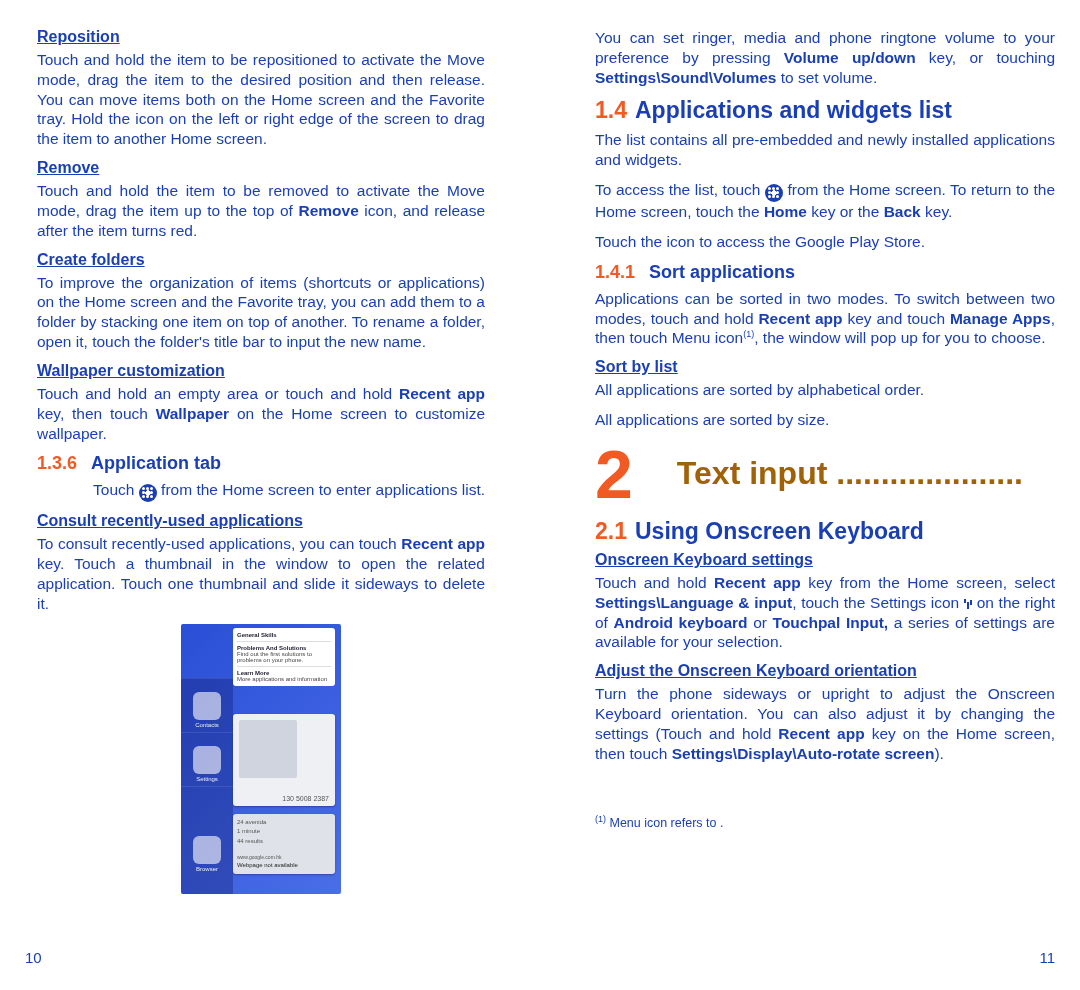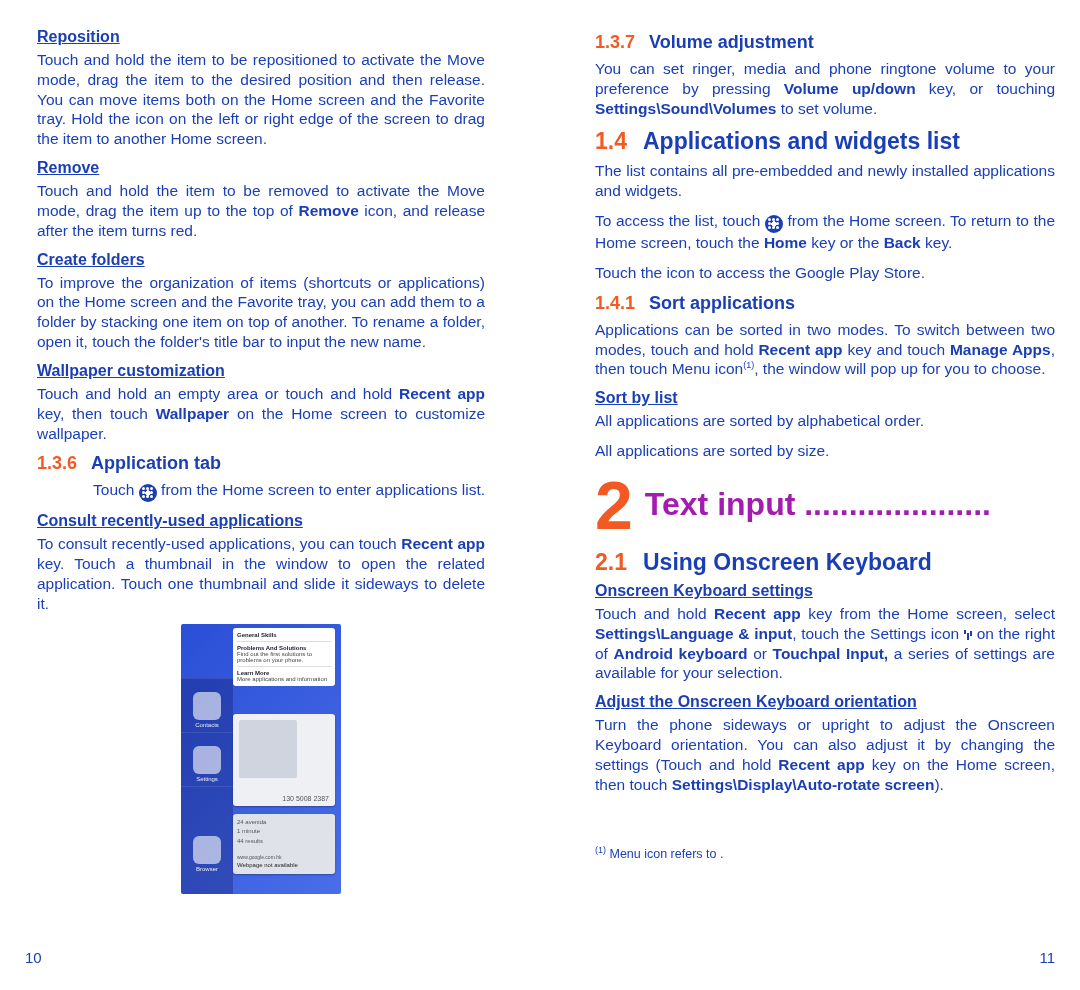--- a/index.html
+++ b/index.html
@@ -38,21 +38,21 @@
     gap: 14px;
     align-items: baseline;
     font-weight: 700;
     font-size: 18px;
     margin-bottom: 6px;
     margin-top: 4px;
   }
   .h3 .num { color: #f15a22; }
   .h2 {
     display: flex;
-    gap: 16px;
+    gap: 8px;
     align-items: center;
     font-weight: 700;
     font-size: 23px;
     margin-bottom: 6px;
     margin-top: 10px;
   }
   .h2 .num { color: #f15a22; }
   .h1 {
     display: flex;
     gap: 12px;
@@ -60,26 +60,27 @@
     margin-top: 10px;
     margin-bottom: 6px;
   }
   .h1 .num {
     color: #f15a22;
     font-size: 68px;
     font-weight: 700;
     line-height: 1;
   }
   .h1 .htxt {
-    color: #a21caf;
+    color: #a16207;
     font-size: 32px;
     font-weight: 700;
     white-space: nowrap;
     overflow: hidden;
     flex: 1;
+    text-align: center;
   }
   .pagenum {
     position: absolute;
     bottom: 24px;
     font-size: 15px;
     text-align: center;
   }
   .pn-l { left: 25px; }
   .pn-r { right: 25px; }
 
@@ -273,24 +274,20 @@
         <span class="ss-lbl">Browser</span>
       </div>
     </div>
   </div>
 
   <div class="pagenum pn-l">10</div>
 </div>
 
 <div class="page page-r">
 
-  <div class="h3">
-    <span class="num">1.3.7</span>
-    <span>Volume adjustment</span>
-  </div>
   <p>
     <span>You can set ringer, media and phone ringtone volume to your preference by pressing </span><b>Volume up/down</b><span> key, or touching </span><b>Settings\Sound\Volumes</b><span> to set volume.</span>
   </p>
 
   <div class="h2">
     <span class="num">1.4</span>
     <span>Applications and widgets list</span>
   </div>
   <p>The list contains all pre-embedded and newly installed applications and widgets.</p>
   <p>

